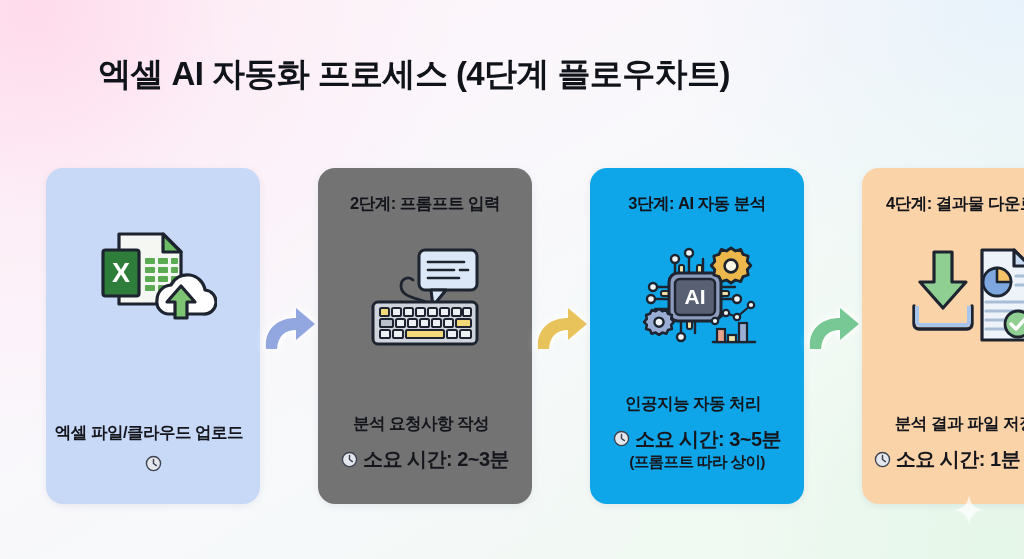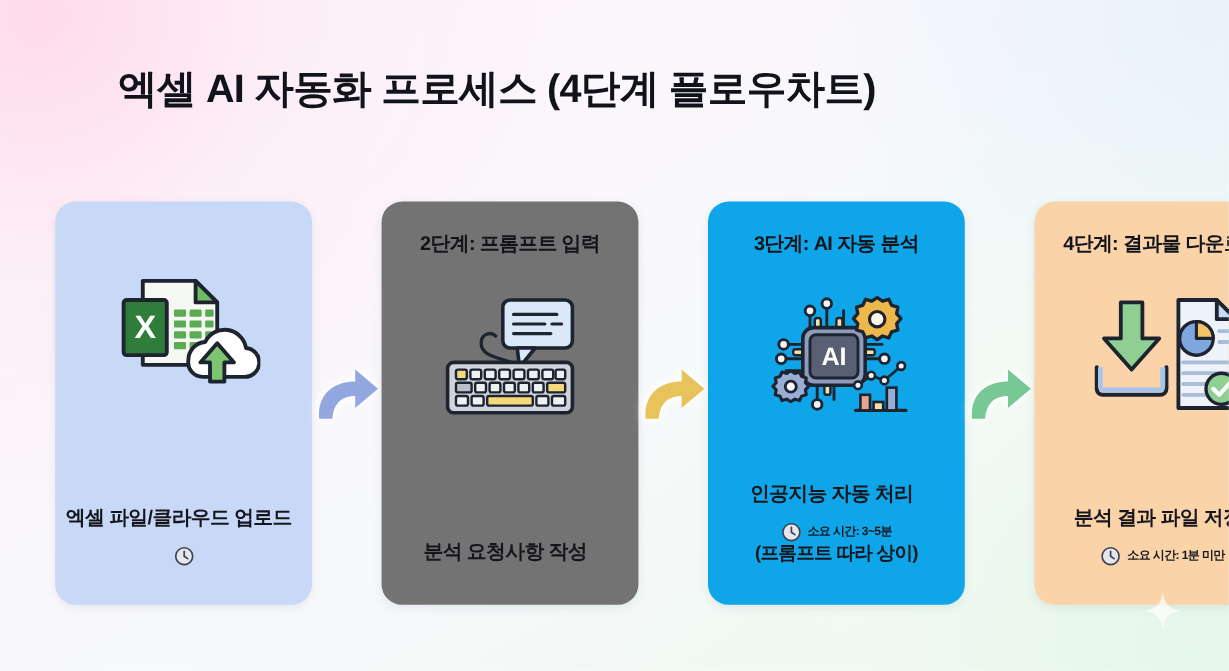--- a/index.html
+++ b/index.html
@@ -97,21 +97,21 @@
     font-weight: bold;
     color: #14161c;
     text-align: center;
     line-height: 1.32;
     letter-spacing: -0.5px;
     max-width: 190px;
   }
 
   .step-time {
     margin-top: 11px;
-    font-size: 10px;
+    font-size: 20px;
     font-weight: bold;
     color: #15171d;
     text-align: center;
     letter-spacing: -0.5px;
     line-height: 1.3;
     display: flex;
     align-items: center;
     justify-content: center;
     gap: 5px;
     white-space: nowrap;
@@ -244,20 +244,29 @@
           <rect x="17" y="86" width="10" height="8" rx="1.6" fill="#eef1f4"></rect>
           <rect x="30" y="86" width="10" height="8" rx="1.6" fill="#eef1f4"></rect>
           <rect x="43" y="86" width="38" height="8" rx="1.6" fill="#f3d97a"></rect>
           <rect x="84" y="86" width="10" height="8" rx="1.6" fill="#eef1f4"></rect>
           <rect x="97" y="86" width="11" height="8" rx="1.6" fill="#eef1f4"></rect>
         </g>
       </svg>
     </div>
     <div class="step-body">
       <div class="step-desc">분석 요청사항 작성</div>
+      <div class="step-time">
+        <span class="clock-icon">
+          <svg width="17" height="17" viewBox="0 0 20 20">
+            <circle cx="10" cy="10" r="8.3" fill="#e4e7ec" stroke="#3c4250" stroke-width="1.6"></circle>
+            <path d="M10 5.2 V10 l3.4 2.4" fill="none" stroke="#3c4250" stroke-width="1.7" stroke-linecap="round"></path>
+          </svg>
+        </span>
+        <span>소요 시간: 2~3분</span>
+      </div>
     </div>
   </div>
 
   <div class="arrow-gap">
     <div class="arrow-wrap">
       <svg width="58" height="50" viewBox="0 0 58 50">
         <path d="M6 44 C4 22 20 13 36 13 L36 3 L55 19 L36 35 L36 25 C26 25 18 30 17 44 Z" fill="#e8c35c"></path>
       </svg>
     </div>
   </div>

